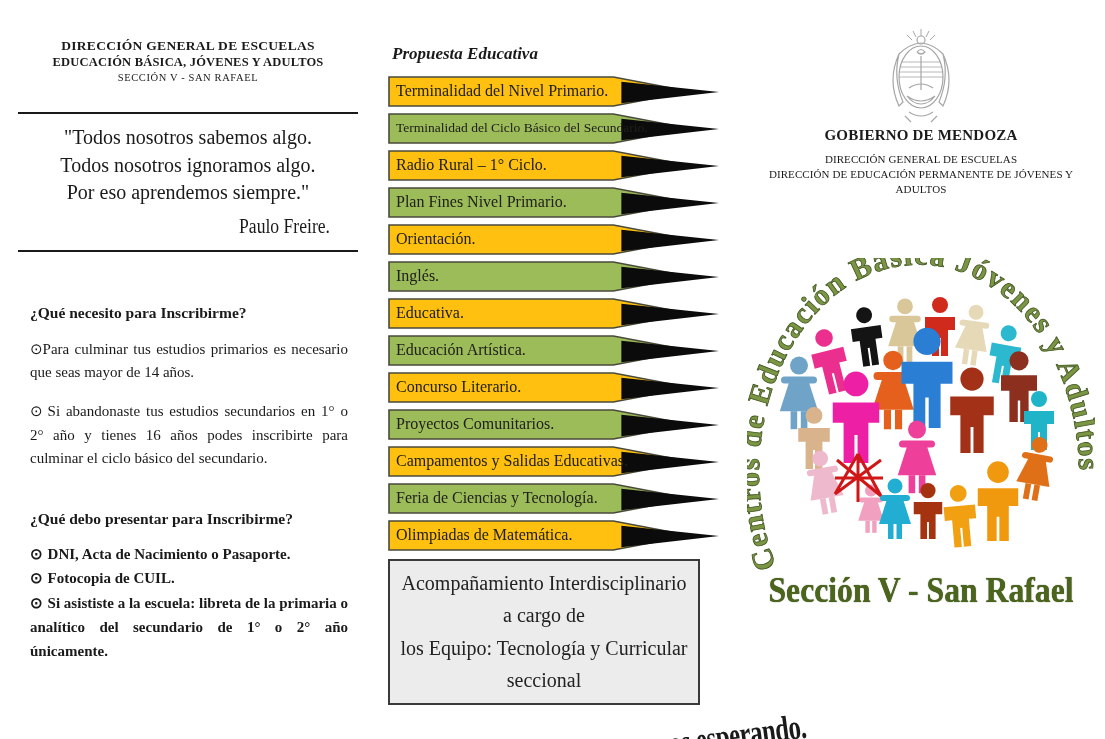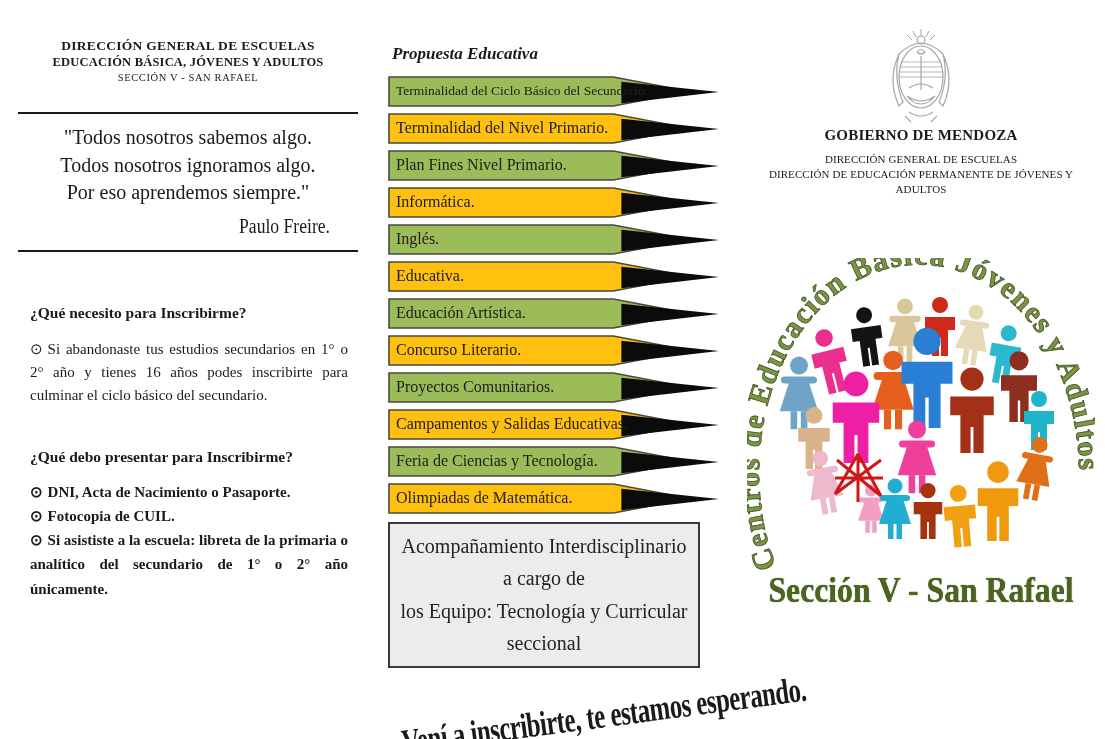--- a/index.html
+++ b/index.html
@@ -77,60 +77,68 @@
   <div class="quote">
     <div>"Todos nosotros sabemos algo.</div>
     <div>Todos nosotros ignoramos algo.</div>
     <div>Por eso aprendemos siempre."</div>
   </div>
   <div class="quote-author">Paulo Freire.</div>
 
   <div class="rule rule2"></div>
 
   <div class="sec-heading sh1">¿Qué necesito para Inscribirme?</div>
+  <p class="body-par"><span class="bullet bullet-tight">⊙</span><span>Para culminar tus estudios primarios es necesario que seas mayor de 14 años.</span></p>
   <p class="body-par"><span class="bullet">⊙</span><span>Si abandonaste tus estudios secundarios en 1° o 2° año y tienes 16 años podes inscribirte para culminar el ciclo básico del secundario.</span></p>
 
   <div class="sec-heading sh2">¿Qué debo presentar para Inscribirme?</div>
   <div class="body-list">
     <div><span class="bullet">⊙</span><span>DNI, Acta de Nacimiento o Pasaporte.</span></div>
     <div><span class="bullet">⊙</span><span>Fotocopia de CUIL.</span></div>
     <div><span class="bullet">⊙</span><span>Si asististe a la escuela: libreta  de la primaria o analítico del secundario de 1° o 2° año únicamente.</span></div>
   </div>
 </div>
 
 <div class="mid-panel">
   <div class="mp-heading">Propuesta Educativa</div>
 
+  <div class="arrow yellow">
+    <svg viewBox="0 0 330 32" preserveAspectRatio="none">
+        <polygon class="pent" points="1,1 224,1 300,16 224,31 1,31"></polygon>
+        <polygon class="tip" points="232,6 329,16.5 232,28"></polygon>
+      </svg>
+    <span class="arrow-label">Terminalidad  del Nivel Primario.</span>
+  </div>
   <div class="arrow green">
     <svg viewBox="0 0 330 32" preserveAspectRatio="none">
         <polygon class="pent" points="1,1 224,1 300,16 224,31 1,31"></polygon>
         <polygon class="tip" points="232,6 329,16.5 232,28"></polygon>
       </svg>
     <span class="arrow-label small">Terminalidad del Ciclo Básico del Secundario.</span>
   </div>
   <div class="arrow yellow">
     <svg viewBox="0 0 330 32" preserveAspectRatio="none">
         <polygon class="pent" points="1,1 224,1 300,16 224,31 1,31"></polygon>
         <polygon class="tip" points="232,6 329,16.5 232,28"></polygon>
       </svg>
-    <span class="arrow-label">Terminalidad  del Nivel Primario.</span>
+    <span class="arrow-label">Radio Rural – 1° Ciclo.</span>
   </div>
   <div class="arrow green">
     <svg viewBox="0 0 330 32" preserveAspectRatio="none">
         <polygon class="pent" points="1,1 224,1 300,16 224,31 1,31"></polygon>
         <polygon class="tip" points="232,6 329,16.5 232,28"></polygon>
       </svg>
     <span class="arrow-label">Plan Fines Nivel Primario.</span>
   </div>
   <div class="arrow yellow">
     <svg viewBox="0 0 330 32" preserveAspectRatio="none">
         <polygon class="pent" points="1,1 224,1 300,16 224,31 1,31"></polygon>
         <polygon class="tip" points="232,6 329,16.5 232,28"></polygon>
       </svg>
-    <span class="arrow-label">Informática.</span>
+    <span class="arrow-label">Orientación.</span>
   </div>
   <div class="arrow green">
     <svg viewBox="0 0 330 32" preserveAspectRatio="none">
         <polygon class="pent" points="1,1 224,1 300,16 224,31 1,31"></polygon>
         <polygon class="tip" points="232,6 329,16.5 232,28"></polygon>
       </svg>
     <span class="arrow-label">Inglés.</span>
   </div>
   <div class="arrow yellow">
     <svg viewBox="0 0 330 32" preserveAspectRatio="none">

